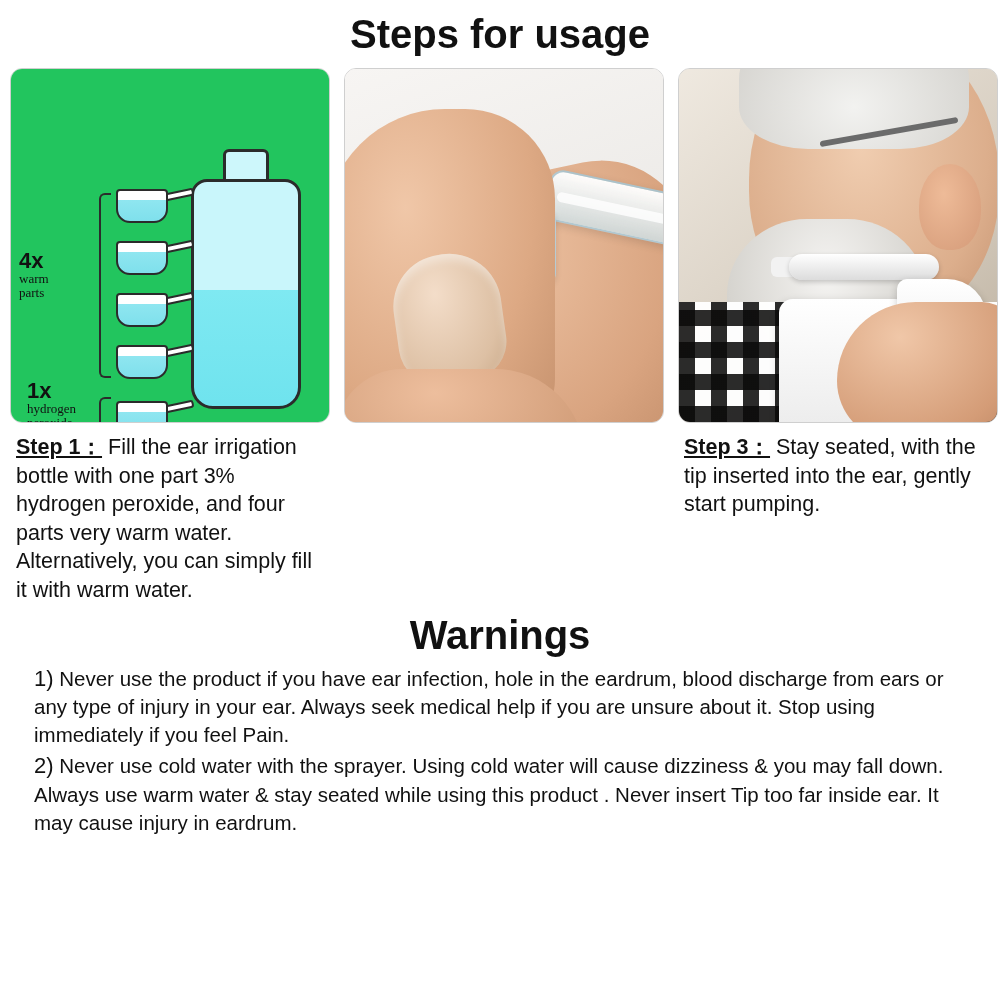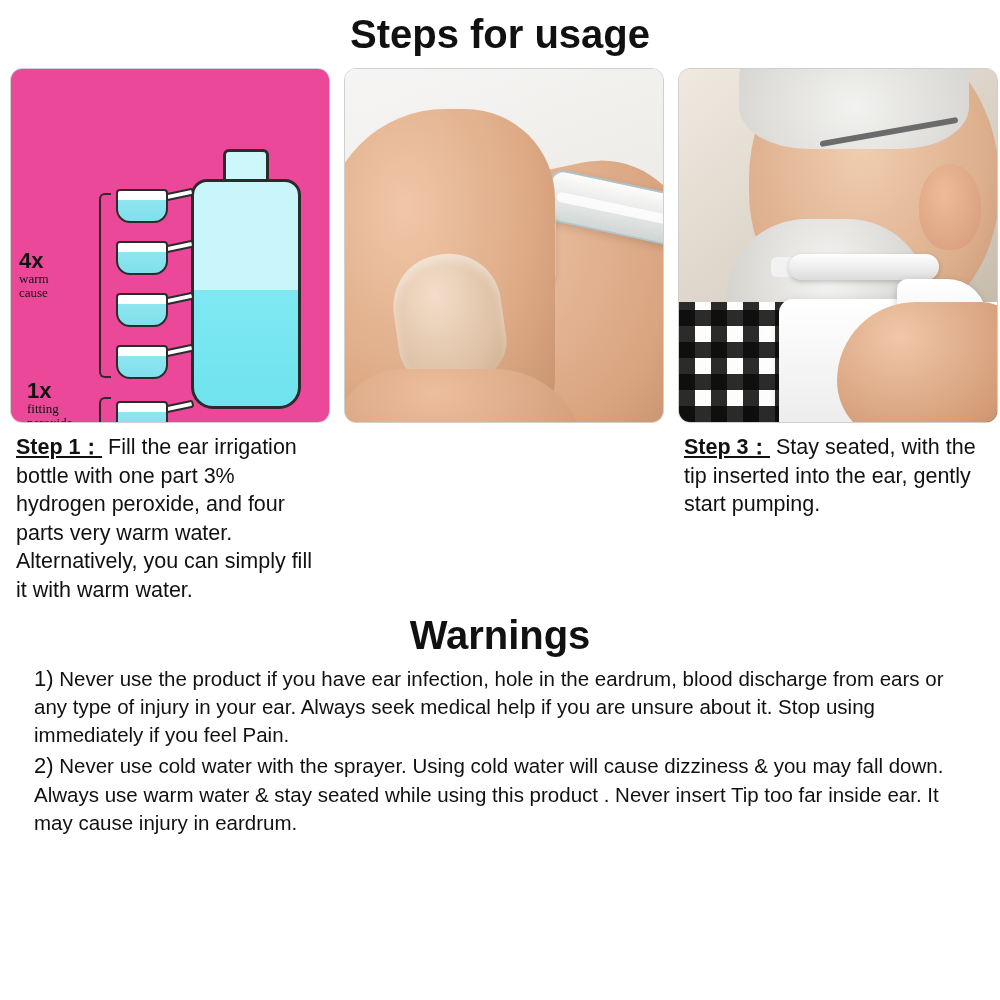--- a/index.html
+++ b/index.html
@@ -38,21 +38,21 @@
     background: #ffffff;
   }
   .card-text {
     font-size: 21.5px;
     line-height: 1.33;
     padding: 10px 4px 0 6px;
   }
   .step-label { font-weight: bold; text-decoration: underline; }
 
   
-  .p1 { width: 100%; height: 100%; position: relative; background: #ec4899; }
+  .p1 { width: 100%; height: 100%; position: relative; background: #22c55e; }
   .bottle {
     position: absolute;
     left: 180px; top: 110px;
     width: 110px; height: 230px;
     border: 3px solid #2b2b2b;
     border-radius: 16px 16px 22px 22px;
     background: linear-gradient(to bottom, #c9f6fb 0%, #c9f6fb 48%, #7fe9f2 48%, #6fe3ee 100%);
   }
   .bottle-neck {
     position: absolute;
@@ -256,26 +256,26 @@
             <div class="handle"></div>
               <div class="cup"></div>
           </div>
 
           <div class="brace" style="left:88px; top:124px; height:185px;"></div>
           <div class="brace" style="left:88px; top:328px; height:52px;"></div>
 
           <div class="lbl" style="left:8px; top:180px;">
             <div class="big">4x</div>
             <div class="small">warm</div>
-            <div class="small">cause</div>
+            <div class="small">parts</div>
           </div>
 
           <div class="lbl" style="left:16px; top:310px;">
             <div class="big">1x</div>
-            <div class="small">fitting</div>
+            <div class="small">hydrogen</div>
             <div class="small">peroxide</div>
           </div>
         </div>
       </div>
       <div class="card-text">
         <span class="step-label">Step 1：</span><span> Fill the ear irrigation bottle with one part 3% hydrogen peroxide, and four parts very warm water. Alternatively, you can simply fill it with warm water.</span>
       </div>
     </div>
 
     <div class="card">

